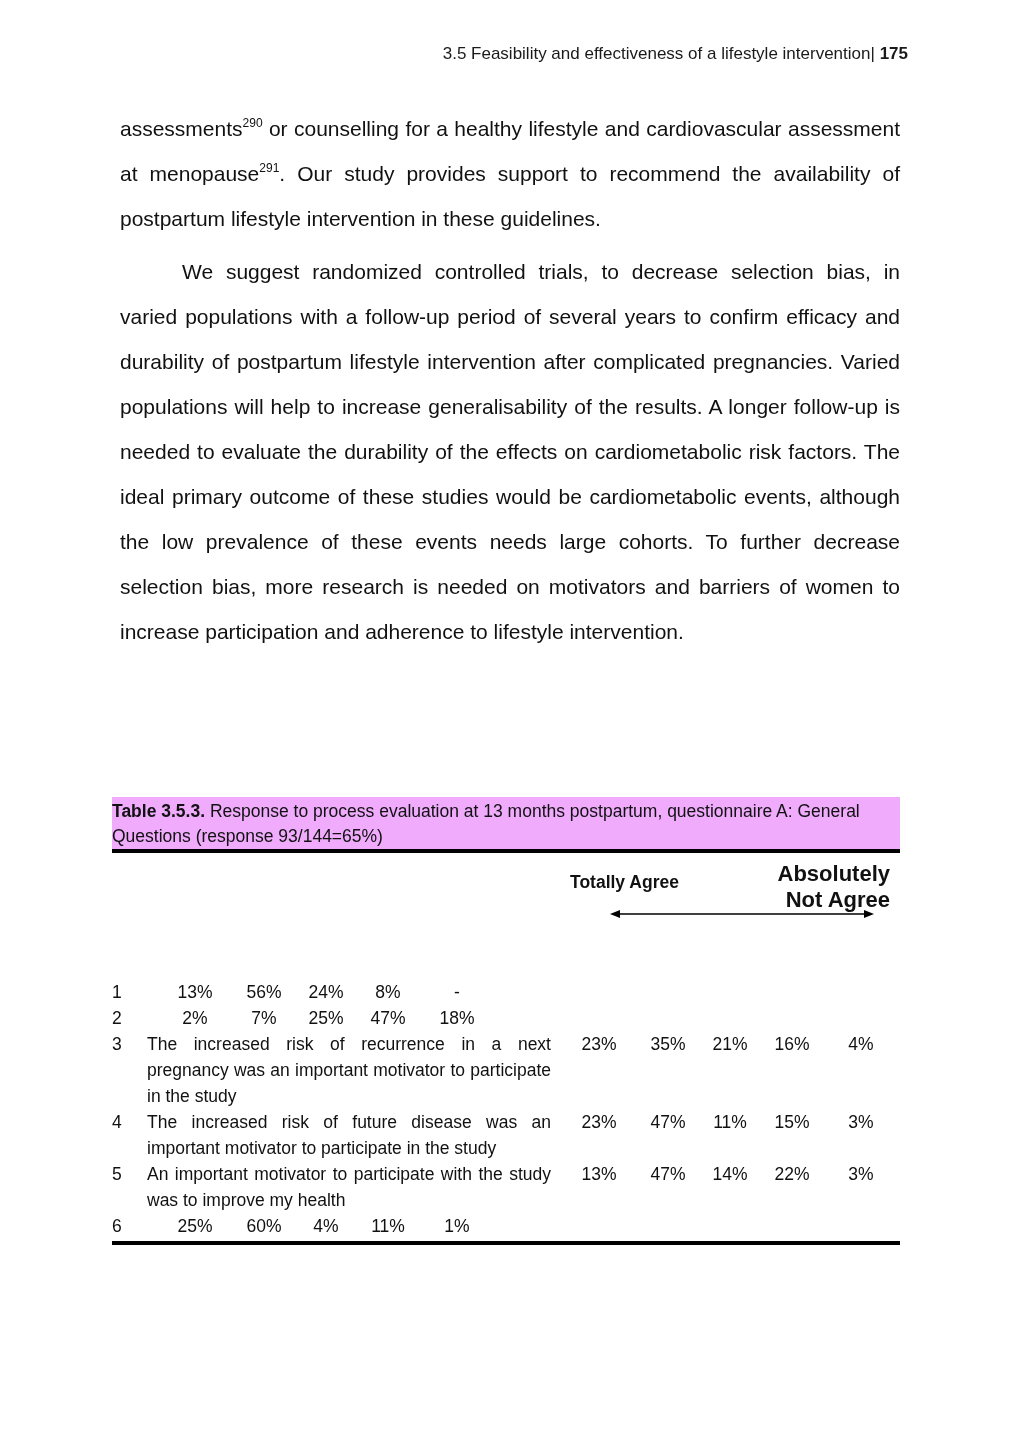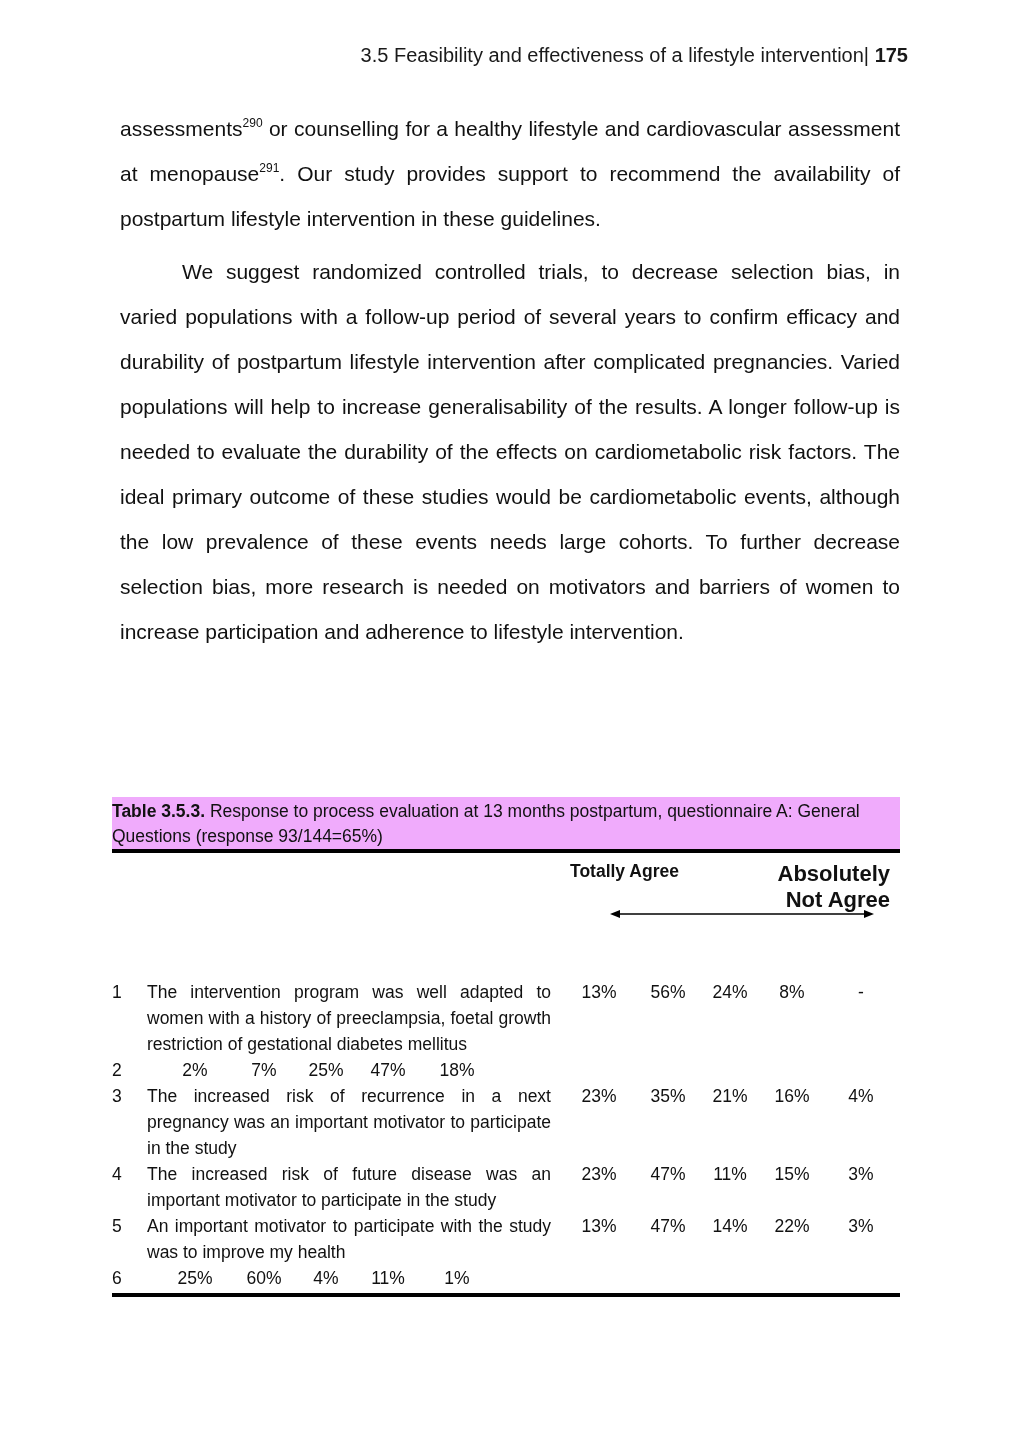--- a/index.html
+++ b/index.html
@@ -1,30 +1,30 @@
 <!DOCTYPE html>
 <html><head>
 <meta charset="utf-8">
 <style>
   html, body { margin: 0; padding: 0; background: #ffffff; }
   body { width: 1020px; height: 1440px; position: relative; overflow: hidden;
          font-family: "Liberation Sans", sans-serif; color: #111; }
-  .running-head { position: absolute; top: 44px; right: 112px; font-size: 20px; color: #1a1a1a; }
+  .running-head { position: absolute; top: 44px; right: 112px; font-size: 17px; color: #1a1a1a; }
   .running-head b { font-weight: bold; }
   .content { position: absolute; left: 112px; width: 796px; top: 98px; }
   .para { font-size: 21px; line-height: 45px; text-align: justify; margin: 8px; }
   .para sup { font-size: 12px; line-height: 0; vertical-align: 9px; }
   .para.indent { text-indent: 62px; }
   .heading { font-size: 21px; font-weight: bold; line-height: 45px; margin: 45px 0 0 0; }
 
   .table-wrap { position: absolute; left: 112px; width: 788px; top: 797px; }
   .caption { background: #f0abfc; font-size: 17.5px; line-height: 25px; padding: 2px 0 0 0; border-bottom: 4px solid #000; }
   .caption b { font-weight: bold; }
   .header-row { position: relative; height: 80px; }
-  .hdr-left { position: absolute; left: 458px; top: 8px; font-size: 17.5px; font-weight: bold; }
+  .hdr-left { position: absolute; left: 458px; top: 19px; font-size: 17.5px; font-weight: bold; }
   .hdr-right { position: absolute; right: 10px; top: 8px; font-size: 22px; font-weight: bold; text-align: right; line-height: 26px; }
   .arrow { position: absolute; left: 498px; top: 112px; width: 264px; height: 10px; }
   .rows { position: relative; margin-top: 46px; font-size: 17.5px; line-height: 26px; }
   .row { display: flex; align-items: flex-start; }
   .num { width: 35px; flex: none; }
   .q { width: 404px; flex: none; text-align: justify; }
   .q.last-line-left { text-align-last: left; }
   .val { flex: none; text-align: center; }
   .v1 { width: 96px; } .v2 { width: 42px; } .v3 { width: 82px; } .v4 { width: 42px; } .v5 { width: 96px; }
   .bottom-rule { height: 4px; background: #000; margin-top: 2px; }
@@ -56,21 +56,20 @@
   </div>
   <svg class="arrow" viewBox="0 0 264 10" preserveAspectRatio="none">
     <line x1="8" y1="5" x2="256" y2="5" stroke="#000" stroke-width="1.5"></line>
     <polygon points="0,5 10,1 10,9" fill="#000"></polygon>
     <polygon points="264,5 254,1 254,9" fill="#000"></polygon>
   </svg>
 
   <div class="rows" id="rows">
     <div class="row">
       <div class="num">1</div>
-      <div class="q last-line-left">The intervention program was well adapted to women with a history of preeclampsia, foetal growth restriction of gestational diabetes mellitus</div>
       <div class="val v1">13%</div>
       <div class="val v2">56%</div>
       <div class="val v3">24%</div>
       <div class="val v4">8%</div>
       <div class="val v5">-</div>
     </div>
     <div class="row">
       <div class="num">2</div>
       <div class="val v1">2%</div>
       <div class="val v2">7%</div>

